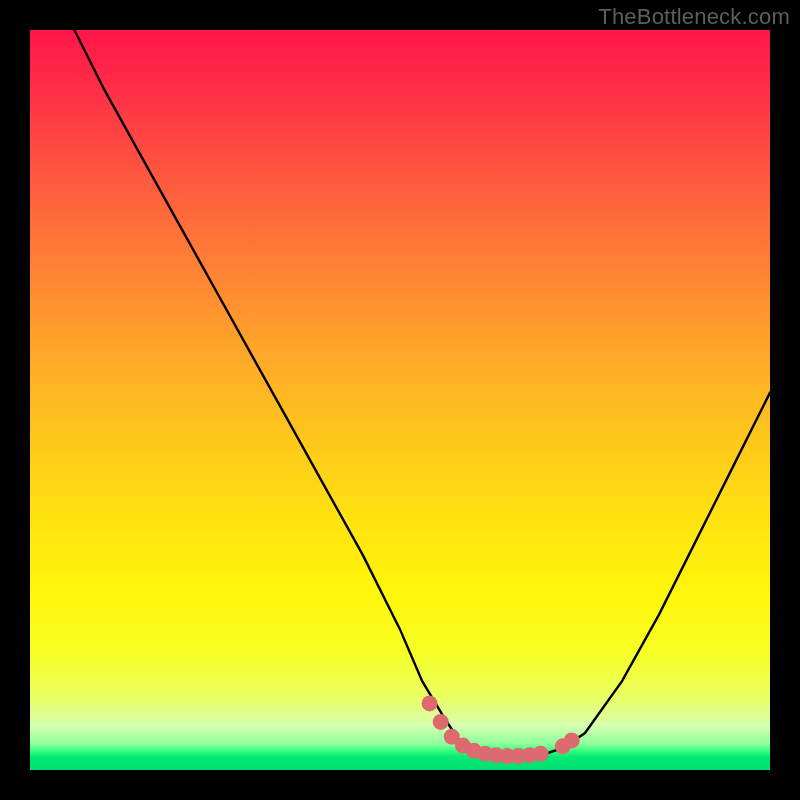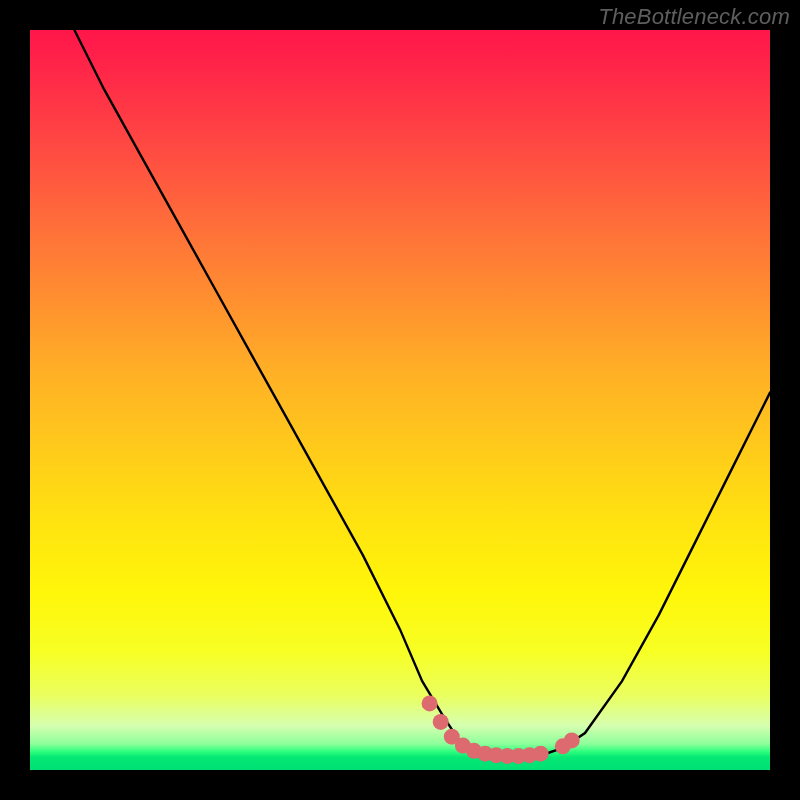--- a/index.html
+++ b/index.html
@@ -9,21 +9,20 @@
     height: 800px;
     background: #000;
     overflow: hidden;
     font-family: Arial, Helvetica, sans-serif;
   }
   .frame {
     position: relative;
     width: 800px;
     height: 676px;
     background: #000;
-    font-style: italic;
   }
   .plot {
     position: absolute;
     left: 30px;
     top: 30px;
     width: 740px;
     height: 740px;
     
     background: linear-gradient(to bottom,
       #ff164a 0%,

